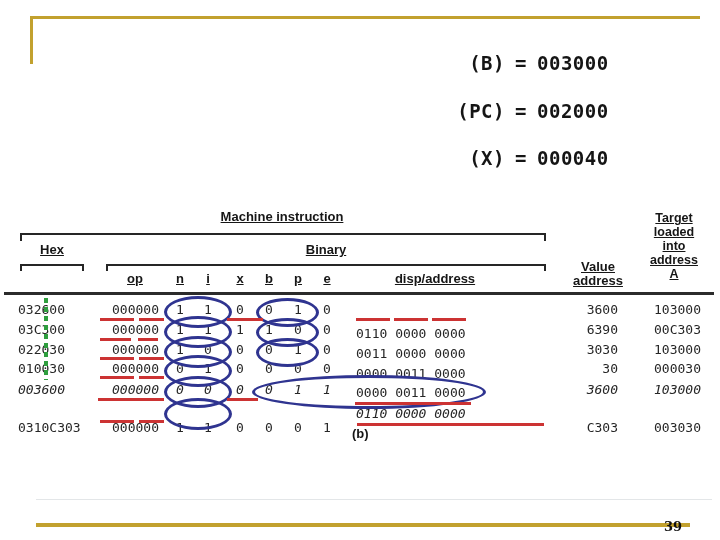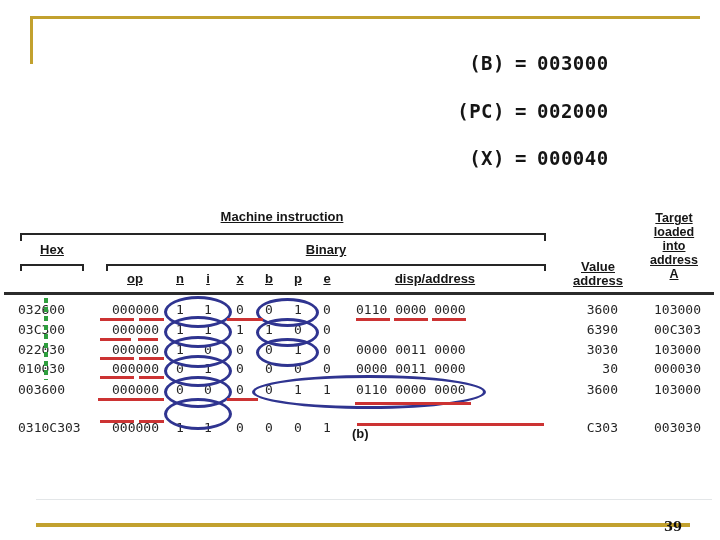--- a/index.html
+++ b/index.html
@@ -26,21 +26,21 @@
     font-family:"DejaVu Sans Mono", monospace;font-size:13px;color:#262626;}
   .drow span{position:absolute;top:0;white-space:pre;}
   .c-hex{left:18px;}
   .c-op{left:112px;}
   .c-n{left:169px;width:22px;text-align:center;}
   .c-i{left:197px;width:22px;text-align:center;}
   .c-x{left:229px;width:22px;text-align:center;}
   .c-b{left:258px;width:22px;text-align:center;}
   .c-p{left:287px;width:22px;text-align:center;}
   .c-e{left:316px;width:22px;text-align:center;}
-  .c-disp{left:356px;}
+  .c-disp{left:356px;margin-top:24px;}
   .c-ta{left:548px;width:70px;text-align:right;}
   .c-val{left:633px;width:68px;text-align:right;}
   
   .oval{position:absolute;border:3px solid var(--blue,#2F3490);border-radius:50%;background:transparent;}
   .redline{position:absolute;height:3px;background:var(--red,#CC3333);}
   .greendots{position:absolute;left:44px;top:298px;width:4px;height:82px;
     background:repeating-linear-gradient(180deg,var(--green,#2E9E3E) 0 5px,transparent 5px 9px);}
   .caption{position:absolute;font-weight:bold;font-size:13px;color:#161616;}
   .pagenum{position:absolute;left:650px;top:519px;width:32px;text-align:right;
     font-family:"DejaVu Serif", serif;font-weight:bold;font-size:13px;color:#111;}
@@ -122,20 +122,21 @@
 </div>
 <div class="drow" style="top:322px;">
   <span class="c-hex">03C300</span>
   <span class="c-op">000000</span>
   <span class="c-n">1</span>
   <span class="c-i">1</span>
   <span class="c-x">1</span>
   <span class="c-b">1</span>
   <span class="c-p">0</span>
   <span class="c-e">0</span>
+  <span class="c-disp">0011 0000 0000</span>
   <span class="c-ta">6390</span>
   <span class="c-val">00C303</span>
 </div>
 <div class="drow" style="top:342px;">
   <span class="c-hex">022030</span>
   <span class="c-op">000000</span>
   <span class="c-n">1</span>
   <span class="c-i">0</span>
   <span class="c-x">0</span>
   <span class="c-b">0</span>
@@ -151,21 +152,21 @@
   <span class="c-n">0</span>
   <span class="c-i">1</span>
   <span class="c-x">0</span>
   <span class="c-b">0</span>
   <span class="c-p">0</span>
   <span class="c-e">0</span>
   <span class="c-disp">0000 0011 0000</span>
   <span class="c-ta">30</span>
   <span class="c-val">000030</span>
 </div>
-<div class="drow" style="top:382px;">
+<div class="drow" style="top:382px;font-style:italic;">
   <span class="c-hex">003600</span>
   <span class="c-op">000000</span>
   <span class="c-n">0</span>
   <span class="c-i">0</span>
   <span class="c-x">0</span>
   <span class="c-b">0</span>
   <span class="c-p">1</span>
   <span class="c-e">1</span>
   <span class="c-disp">0110 0000 0000</span>
   <span class="c-ta">3600</span>

